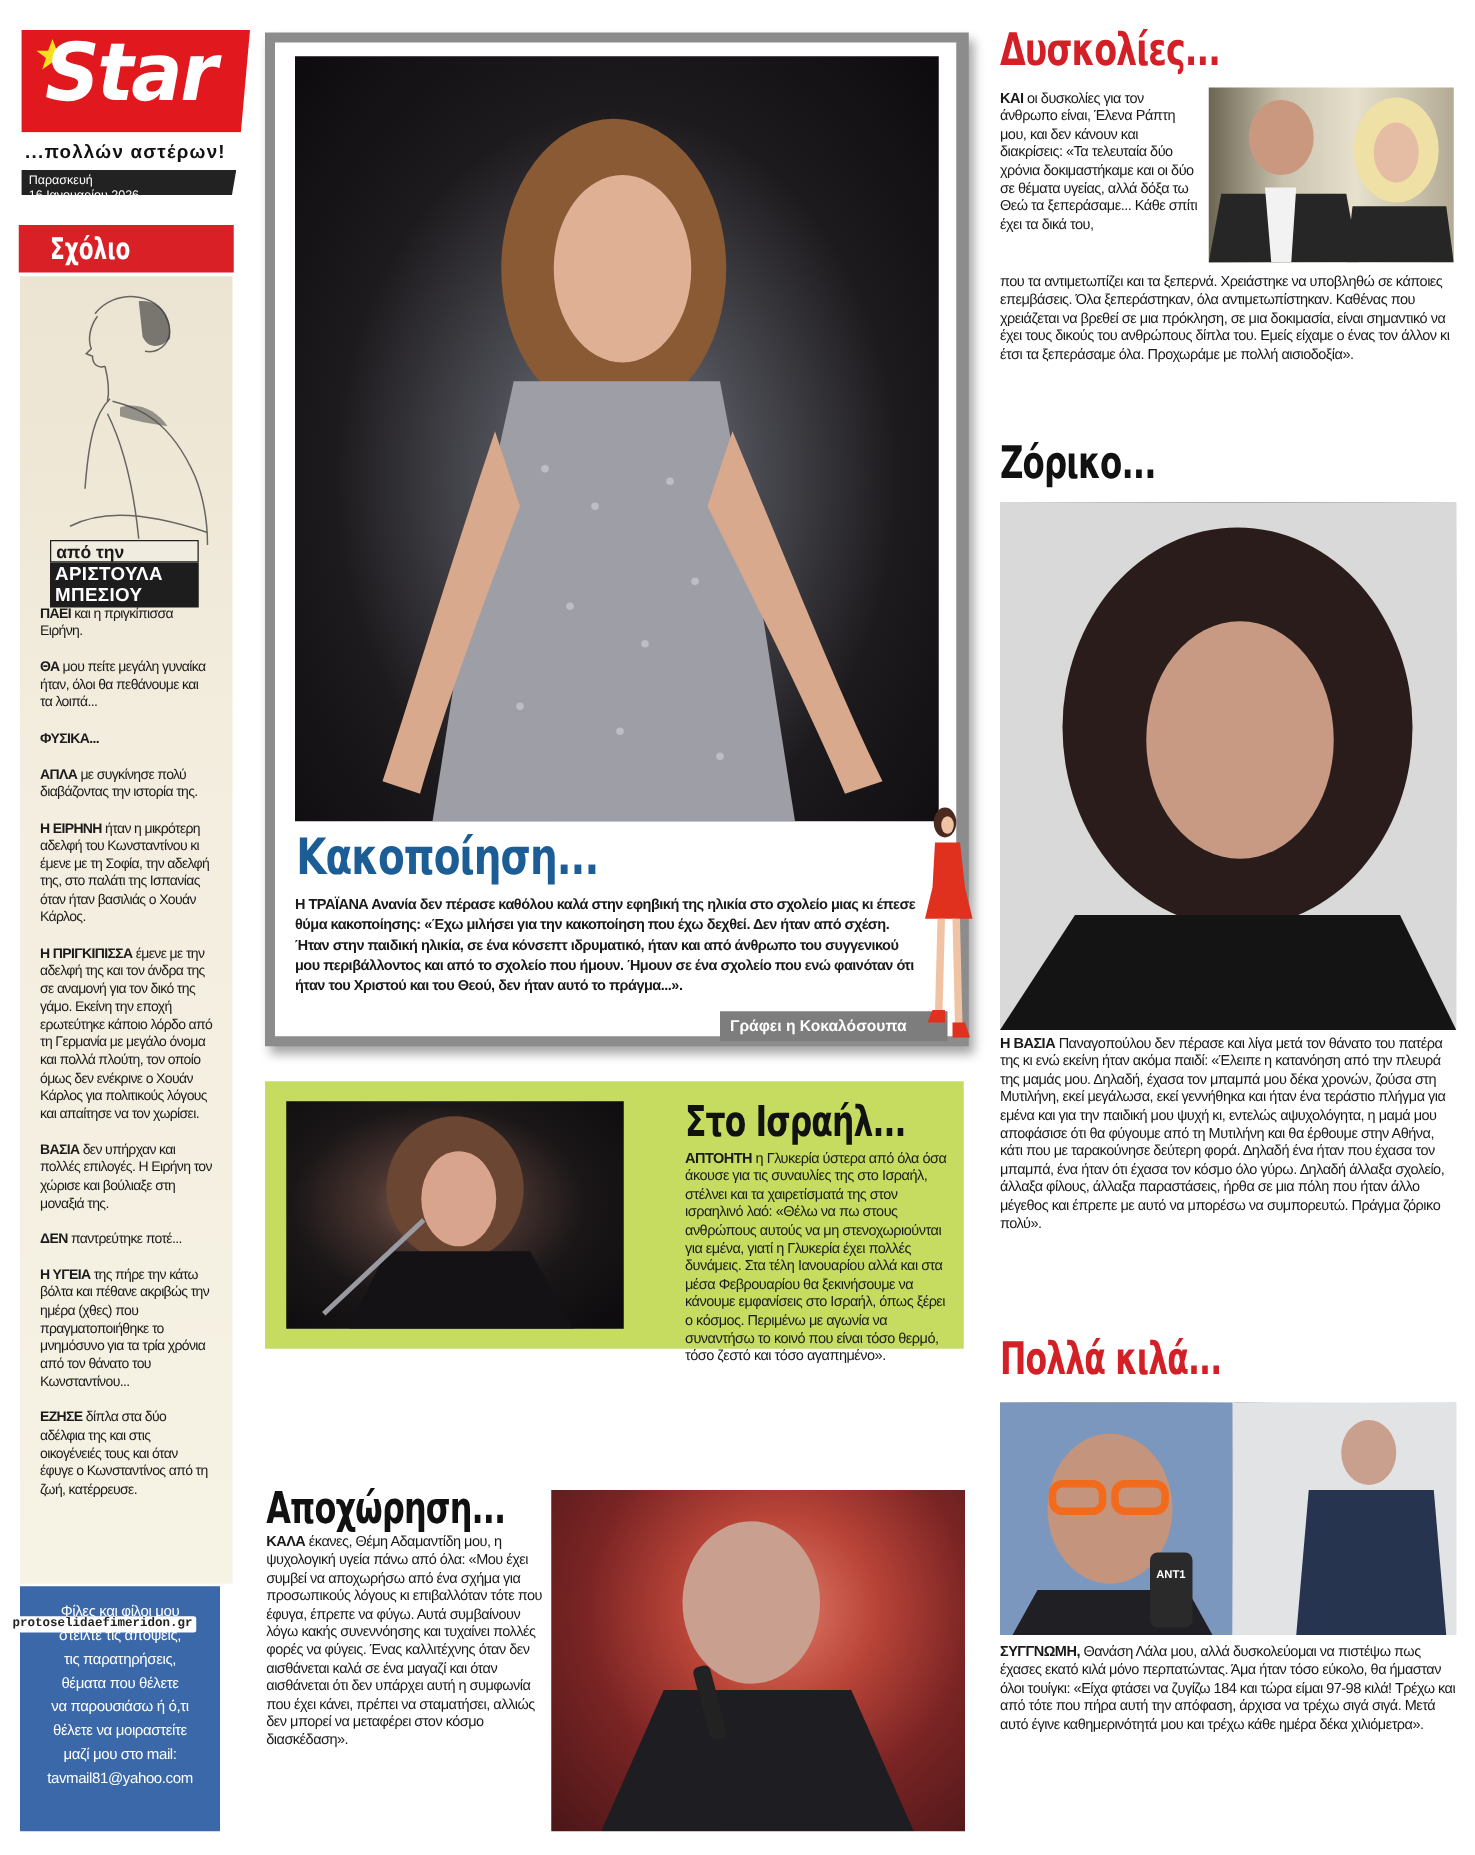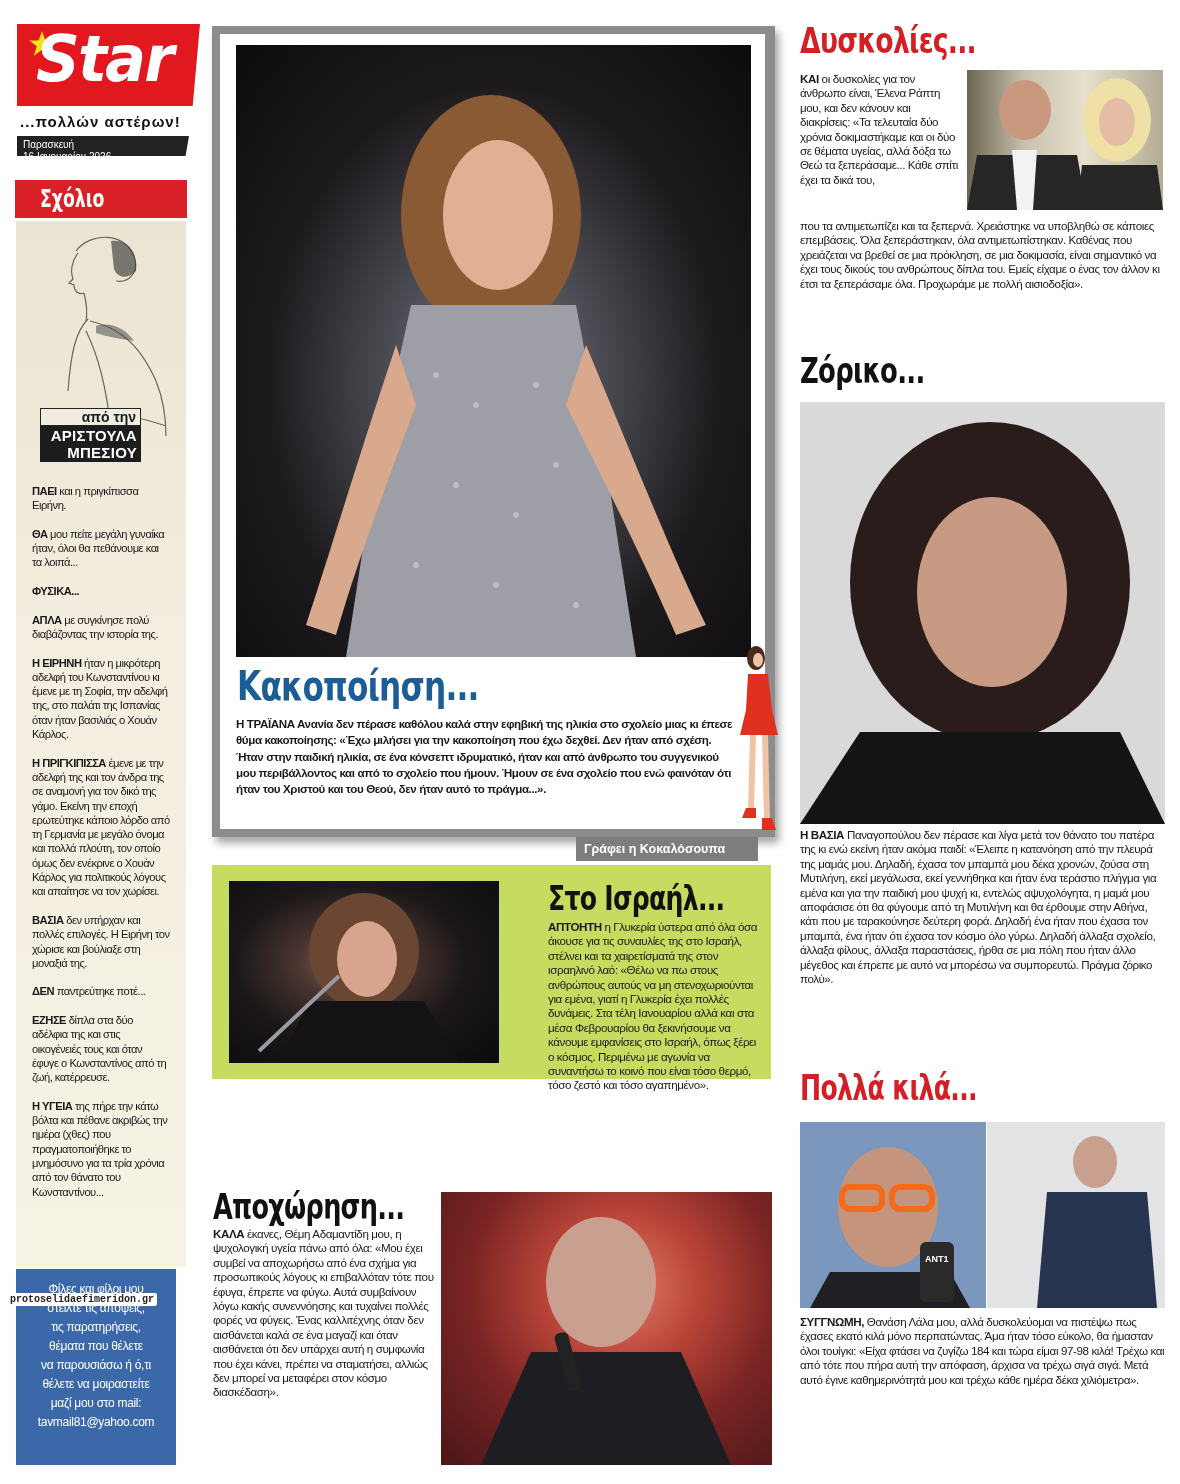--- a/index.html
+++ b/index.html
@@ -13,35 +13,35 @@
   
   #logo { left: 17px; top: 24px; width: 183px; height: 82px; background: #e1191f; clip-path: polygon(0 0, 100% 0, 96% 100%, 0 100%); }
   #logo-text { left: 36px; top: 22px; color: #fff; font-family: "DejaVu Sans", sans-serif; font-weight: bold; font-style: italic; font-size: 64px; letter-spacing: -2px; transform: scaleX(0.95); transform-origin: left top; }
   #logo-star { left: 28px; top: 30px; width: 28px; height: 28px; }
   #tagline { left: 20px; top: 113px; font-size: 15px; font-weight: bold; letter-spacing: 1px; color: #111; }
   #datebar { left: 17px; top: 136px; width: 172px; height: 20px; background: #222; clip-path: polygon(0 0, 100% 0, 98% 100%, 0 100%); color: #fff; font-size: 10px; line-height: 12px; padding: 3px 6px; }
   #scholio-head { left: 15px; top: 180px; width: 172px; height: 38px; background: #d92027; color: #fff; padding-left: 25px; }
   #scholio-head span { font-family: "DejaVu Sans", sans-serif; font-weight: bold; font-size: 24px; line-height: 38px; display: inline-block; transform: scaleX(0.72); transform-origin: left center; }
   #column-bg { left: 16px; top: 221px; width: 170px; height: 1046px; background: linear-gradient(#ece4d2 0%, #f3eedf 40%, #f6f2e4 100%); }
   #sketch { left: 16px; top: 221px; width: 170px; height: 240px; }
-  #byline { left: 40px; top: 408px; width: 101px; height: 55px; text-align: right; }
+  #byline { left: 40px; top: 432px; width: 119px; height: 55px; }
   #byline .from { background: #f1ece0; border: 1px solid #222; font-size: 14px; font-weight: bold; padding: 0 4px; line-height: 16px; }
   #byline .name { background: #1d1d1d; color: #fff; font-size: 15px; font-weight: bold; line-height: 17px; padding: 1px 4px; letter-spacing: 0.3px; }
   #column-text { left: 32px; top: 484px; width: 138px; }
   #column-text p { font-size: 11.2px; line-height: 14.3px; letter-spacing: -0.5px; margin-bottom: 14.3px; }
   #mailbox { left: 16px; top: 1269px; width: 160px; height: 196px; background: #3b68a8; color: #fff; text-align: center; font-weight: normal; font-size: 12px; line-height: 19px; padding-top: 11px; letter-spacing: -0.3px; }
   #watermark { left: 7px; top: 1293px; background: #fff; color: #222; font-family: Liberation Mono, monospace; font-size: 10px; font-weight: bold; padding: 1px 3px; border-radius: 2px; }
 
   
   #feature-frame { left: 212px; top: 26px; width: 563px; height: 811px; background: #8c8c8c; box-shadow: 4px 6px 8px rgba(0,0,0,0.35); }
   #feature-inner { left: 220px; top: 34px; width: 545px; height: 795px; background: #fff; }
   #feature-photo { left: 236px; top: 45px; width: 515px; height: 612px; background: radial-gradient(ellipse at 50% 55%, #7a7d86 0%, #4a4b52 30%, #1d1a1d 62%, #0d0b0e 100%); }
   #feature-headline { left: 237px; top: 663px; color: #1c5d95; font-size: 40px; transform: scaleX(0.78); }
   #feature-text { left: 236px; top: 716px; width: 500px; font-size: 11.6px; line-height: 16.3px; font-weight: bold; letter-spacing: -0.4px; }
-  #feature-credit { left: 576px; top: 809px; width: 182px; height: 24px; background: #7d7d7d; color: #fff; font-weight: bold; font-size: 12.5px; line-height: 24px; padding-left: 8px; margin-top: 28px; }
+  #feature-credit { left: 576px; top: 809px; width: 182px; height: 24px; background: #7d7d7d; color: #fff; font-weight: bold; font-size: 12.5px; line-height: 24px; padding-left: 8px; }
   #redwoman { left: 728px; top: 640px; width: 60px; height: 200px; }
 
   
   #israel-box { left: 212px; top: 865px; width: 559px; height: 214px; background: #c6dc60; }
   #israel-photo { left: 229px; top: 881px; width: 270px; height: 182px; background: radial-gradient(ellipse at 45% 45%, #8a6a5a 0%, #4a3530 25%, #1b1718 55%, #0b0a0c 100%); }
   #israel-headline { left: 548px; top: 878px; color: #111; font-size: 34px; transform: scaleX(0.74); }
   #israel-text { left: 548px; top: 920px; width: 216px; }
 
   
   #retire-headline { left: 213px; top: 1187px; color: #111; font-size: 35px; transform: scaleX(0.73); }
@@ -100,22 +100,22 @@
 
 <div class="abs" id="column-text">
   <p><b>ΠΑΕΙ</b><span> και η πριγκίπισσα Ειρήνη.</span></p>
   <p><b>ΘΑ</b><span> μου πείτε μεγάλη γυναίκα ήταν, όλοι θα πεθάνουμε και τα λοιπά...</span></p>
   <p><b>ΦΥΣΙΚΑ...</b><span></span></p>
   <p><b>ΑΠΛΑ</b><span> με συγκίνησε πολύ διαβάζοντας την ιστορία της.</span></p>
   <p><b>Η ΕΙΡΗΝΗ</b><span> ήταν η μικρότερη αδελφή του Κωνσταντίνου κι έμενε με τη Σοφία, την αδελφή της, στο παλάτι της Ισπανίας όταν ήταν βασιλιάς ο Χουάν Κάρλος.</span></p>
   <p><b>Η ΠΡΙΓΚΙΠΙΣΣΑ</b><span> έμενε με την αδελφή της και τον άνδρα της σε αναμονή για τον δικό της γάμο. Εκείνη την εποχή ερωτεύτηκε κάποιο λόρδο από τη Γερμανία με μεγάλο όνομα και πολλά πλούτη, τον οποίο όμως δεν ενέκρινε ο Χουάν Κάρλος για πολιτικούς λόγους και απαίτησε να τον χωρίσει.</span></p>
   <p><b>ΒΑΣΙΑ</b><span> δεν υπήρχαν και πολλές επιλογές. Η Ειρήνη τον χώρισε και βούλιαξε στη μοναξιά της.</span></p>
   <p><b>ΔΕΝ</b><span> παντρεύτηκε ποτέ...</span></p>
+  <p><b>Η ΥΓΕΙΑ</b><span> της πήρε την κάτω βόλτα και πέθανε ακριβώς την ημέρα (χθες) που πραγματοποιήθηκε το μνημόσυνο για τα τρία χρόνια από τον θάνατο του Κωνσταντίνου...</span></p>
   <p><b>ΕΖΗΣΕ</b><span> δίπλα στα δύο αδέλφια της και στις οικογένειές τους και όταν έφυγε ο Κωνσταντίνος από τη ζωή, κατέρρευσε.</span></p>
-  <p><b>Η ΥΓΕΙΑ</b><span> της πήρε την κάτω βόλτα και πέθανε ακριβώς την ημέρα (χθες) που πραγματοποιήθηκε το μνημόσυνο για τα τρία χρόνια από τον θάνατο του Κωνσταντίνου...</span></p>
 </div>
 
 <div class="abs" id="mailbox">
   <div>Φίλες και φίλοι μου</div>
   <div>στείλτε τις απόψεις,</div>
   <div>τις παρατηρήσεις,</div>
   <div>θέματα που θέλετε</div>
   <div>να παρουσιάσω ή ό,τι</div>
   <div>θέλετε να μοιραστείτε</div>
   <div>μαζί μου στο mail:</div>

